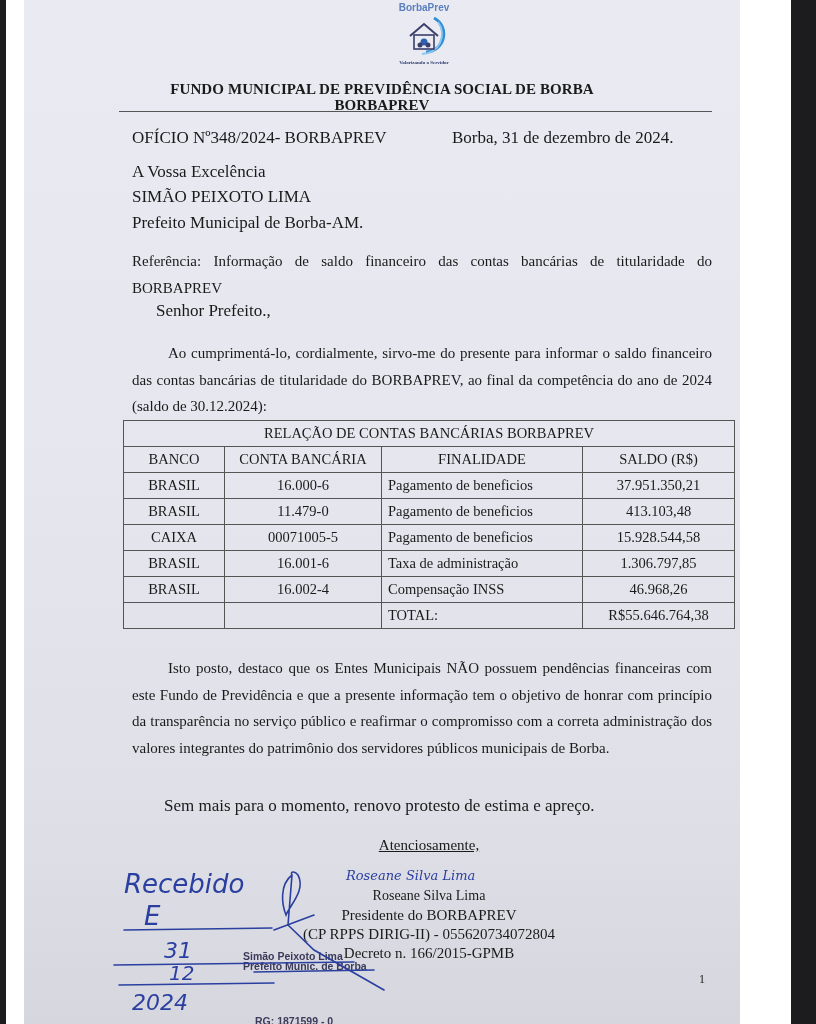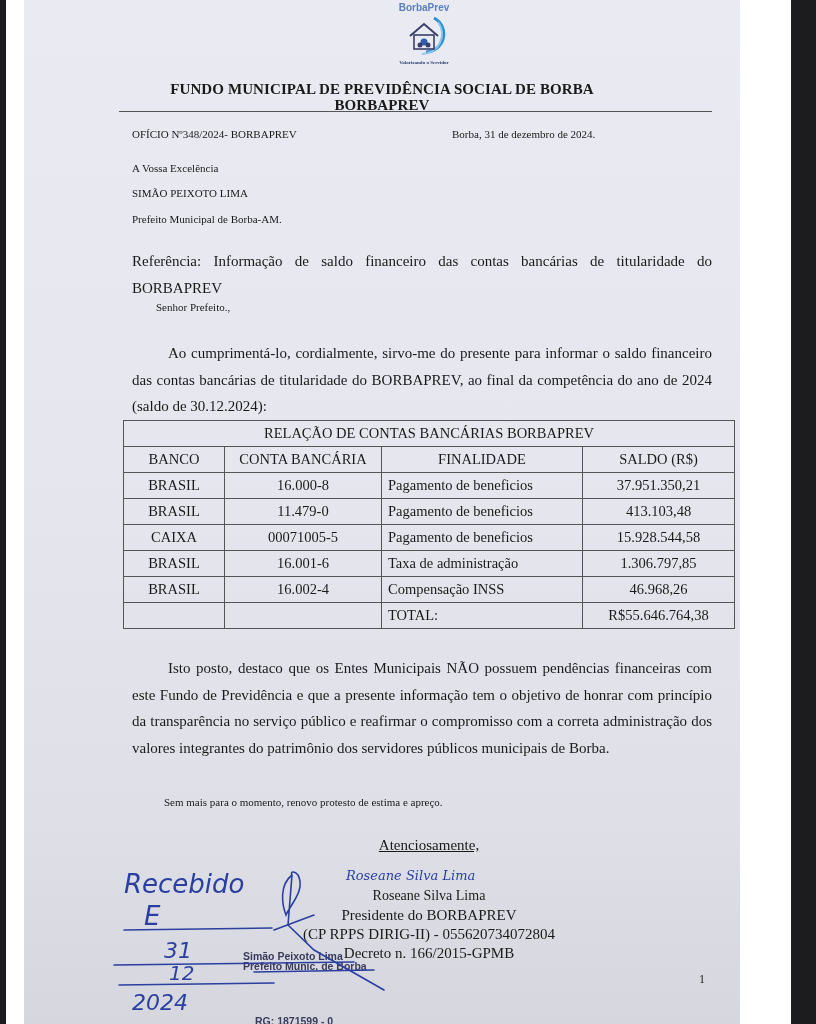--- a/index.html
+++ b/index.html
@@ -21,21 +21,21 @@
   
   .logo { position:absolute; left:340px; top:0; width:120px; height:70px; }
   .logo-name { position:absolute; left:0; top:2px; width:100%; text-align:center;
     font-family:"Liberation Sans", sans-serif; font-weight:bold; font-size:10px; color:#5b7fbf; }
   .logo-tag { position:absolute; left:0; top:60px; width:100%; text-align:center;
     font-size:5px; font-weight:bold; color:#2a3b6e; }
   .logo-svg { position:absolute; left:40px; top:14px; }
   
   .org-title { position:absolute; left:0; width:100%; text-align:center; font-weight:bold; font-size:15px; letter-spacing:0.1px; }
   .hr { position:absolute; left:95px; width:593px; top:111px; height:0; border-top:1.5px solid #555; }
-  .line { position:absolute; font-size:11px; white-space:nowrap; }
+  .line { position:absolute; font-size:17px; white-space:nowrap; }
   .para { position:absolute; left:108px; width:580px; font-size:15px; line-height:26.5px; text-align:justify; }
   .indent { text-indent:36px; }
   
   table.accounts {
     position:absolute; left:99px; top:420px; width:612px;
     border-collapse:collapse; font-size:14.5px;
   }
   table.accounts td { border:1.3px solid #555; height:25px; padding:0 6px; }
   table.accounts td.c { text-align:center; }
   table.accounts td.l { text-align:left; }
@@ -85,21 +85,21 @@
       <td class="c" colspan="4">RELAÇÃO DE CONTAS BANCÁRIAS BORBAPREV</td>
     </tr>
     <tr>
       <td class="c" style="width:88px;">BANCO</td>
       <td class="c" style="width:144px;">CONTA BANCÁRIA</td>
       <td class="c" style="width:188px;">FINALIDADE</td>
       <td class="c">SALDO (R$)</td>
     </tr>
     <tr>
       <td class="c">BRASIL</td>
-      <td class="c">16.000-8</td>
+      <td class="c">16.000-6</td>
       <td class="l">Pagamento de beneficios</td>
       <td class="c">37.951.350,21</td>
     </tr>
     <tr>
       <td class="c">BRASIL</td>
       <td class="c">11.479-0</td>
       <td class="l">Pagamento de beneficios</td>
       <td class="c">413.103,48</td>
     </tr>
     <tr>

